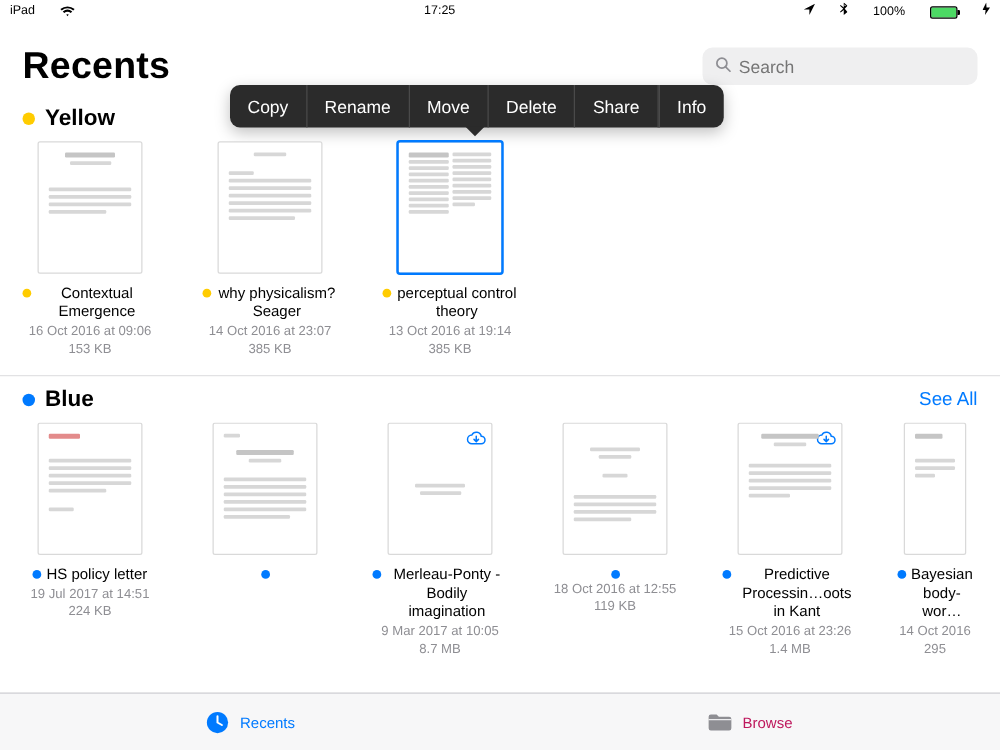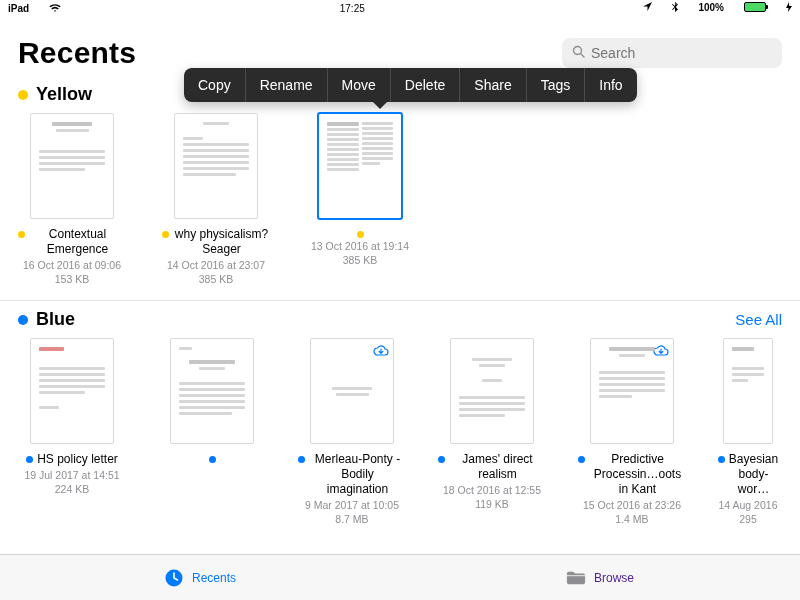--- a/index.html
+++ b/index.html
@@ -1,18 +1,18 @@
 <!DOCTYPE html>
 <html><head>
 <meta charset="utf-8">
 <style>
   * { box-sizing: border-box; margin: 0; padding: 0; font-family: -apple-system, "Helvetica Neue", Helvetica, Arial, sans-serif; }
   html, body { width: 800px; height: 600px; overflow: hidden; background: #fff; color: #000; }
   .status-bar { height: 16px; display: flex; align-items: center; justify-content: space-between; padding: 0 8px; font-size: 10px; }
-  .status-left, .status-right { display: flex; align-items: flex-start; gap: 20px; font-weight: bold; }
+  .status-left, .status-right { display: flex; align-items: flex-end; gap: 20px; }
   .wifi { display:inline-block; }
   .wifi svg { display:block; }
   .battery { width: 22px; height: 10px; border: 1px solid #000; border-radius: 2px; position: relative; background: linear-gradient(to right, #4cd964 0%, #4cd964 100%); }
   .battery::after { content:""; position:absolute; right:-3px; top:2px; width:2px; height:4px; background:#000; border-radius:0 1px 1px 0; }
   .header { display:flex; align-items:center; justify-content:space-between; padding: 20px 18px 6px 18px; }
   .title { font-size: 30px; font-weight: 700; letter-spacing: 0.2px; }
   .search { width: 220px; height: 30px; background: #efeff0; border-radius: 8px; display:flex; align-items:center; padding: 0 10px; color:#8e8e93; font-size:14px; gap:6px; }
   .search input { border:none; background:transparent; outline:none; font-size:14px; width:100%; color:#000; }
   .section { padding: 2px 18px 0 18px; }
   .section-head { display:flex; align-items:center; justify-content:space-between; font-size:18px; font-weight:600; margin-top:6px; }
@@ -32,21 +32,21 @@
   .fname .dot { width:7px; height:7px; margin-top:4px; flex:none; }
   .fmeta { font-size:10.5px; color:#8e8e93; text-align:center; line-height:1.3; margin-top:2px; }
   .divider { height:1px; background:#e2e2e4; margin: 14px 0 0 0; }
 
   .popover { position:absolute; display:flex; background:#2b2b2b; border-radius:8px; overflow:visible; height:34px; box-shadow:0 4px 12px rgba(0,0,0,0.25); }
   .popover .pbtn { color:#fff; font-size:14px; padding:0 14px; display:flex; align-items:center; border:none; background:transparent; cursor:pointer; }
   .popover .psep { width:1px; background:#4a4a4a; }
   .popover .arrow { position:absolute; bottom:-7px; width:0; height:0; border-left:8px solid transparent; border-right:8px solid transparent; border-top:8px solid #2b2b2b; }
 
   .tabbar { position:absolute; left:0; right:0; bottom:0; height:46px; background:#f7f7f8; border-top:1px solid #d0d0d3; display:flex; }
-  .tab { flex:1; display:flex; align-items:center; justify-content:center; gap:8px; font-size:12px; color:#4c1d95; }
+  .tab { flex:1; display:flex; align-items:center; justify-content:center; gap:8px; font-size:12px; color:#be185d; }
   .tab.active { color:#007aff; }
   .tab .ticon { width:20px; height:20px; display:flex; align-items:center; justify-content:center; }
 
   .content { position:relative; height: calc(600px - 16px - 46px); overflow:hidden; }
 </style>
 </head>
 <body>
 
 <div class="status-bar">
   <div class="status-left">
@@ -98,21 +98,20 @@
     <button class="pbtn">Copy</button>
       <div class="psep"></div>
     <button class="pbtn">Rename</button>
       <div class="psep"></div>
     <button class="pbtn">Move</button>
       <div class="psep"></div>
     <button class="pbtn">Delete</button>
       <div class="psep"></div>
     <button class="pbtn">Share</button>
       <div class="psep"></div>
-    <button class="pbtn">Tags</button>
       <div class="psep"></div>
     <button class="pbtn">Info</button>
     <div class="arrow" style="left:188px;"></div>
   </div>
 
   <div class="section">
     <div class="section-head">
       <div class="section-head-left">
         <span class="dot" style="background:#ffcc00;"></span>
         <span>Yellow</span>
@@ -180,20 +179,21 @@
                 <div class="tl"></div>
                 <div class="tl"></div>
                 <div class="tl"></div>
                 <div class="tl"></div>
                 <div class="tl" style="width:60%"></div>
               </div>
           </div>
         </div>
         <div class="fname">
             <span class="dot" style="background:#ffcc00;"></span>
+            <span>perceptual control theory</span>
           </div>
         <div class="fmeta"><span>13 Oct 2016 at 19:14</span><br><span>385 KB</span></div>
       </div>
     </div>
   </div>
 
   <div class="divider"></div>
 
   <div class="section">
     <div class="section-head">
@@ -271,21 +271,20 @@
               <div class="tl" style="width:30%;margin:0 auto;"></div>
               <div style="height:8px"></div>
               <div class="tl"></div>
               <div class="tl"></div>
               <div class="tl"></div>
               <div class="tl" style="width:70%"></div>
             </div>
         </div>
         <div class="fname">
             <span class="dot" style="background:#007aff;"></span>
-            <span>James' direct realism</span>
           </div>
         <div class="fmeta"><span>18 Oct 2016 at 12:55</span><br><span>119 KB</span></div>
       </div>
       <div class="file">
         <div class="thumb">
           <span class="cloud"><svg width="16" height="14" viewBox="0 0 16 14">
                 <path d="M12 6 A3 3 0 0 1 12 12 L4.5 12 A3.5 3.5 0 0 1 4.5 5 A4 4 0 0 1 12 6 Z" fill="none" stroke="#007aff" stroke-width="1.2"></path>
                 <path d="M8 6 L8 10 M6.2 8.5 L8 10.3 L9.8 8.5" fill="none" stroke="#007aff" stroke-width="1.2" stroke-linecap="round"></path>
               </svg></span>
           <div class="tlines">
@@ -312,21 +311,21 @@
               <div style="height:10px"></div>
               <div class="tl"></div>
               <div class="tl"></div>
               <div class="tl" style="width:50%"></div>
             </div>
         </div>
         <div class="fname">
             <span class="dot" style="background:#007aff;"></span>
             <span>Bayesian body-wor…</span>
           </div>
-        <div class="fmeta"><span>14 Aug 2016</span><br><span>295</span></div>
+        <div class="fmeta"><span>14 Oct 2016</span><br><span>295</span></div>
       </div>
     </div>
   </div>
 
 </div>
 
 <div class="tabbar">
   <div class="tab active">
     <span class="ticon">
       <svg width="20" height="20" viewBox="0 0 20 20">

